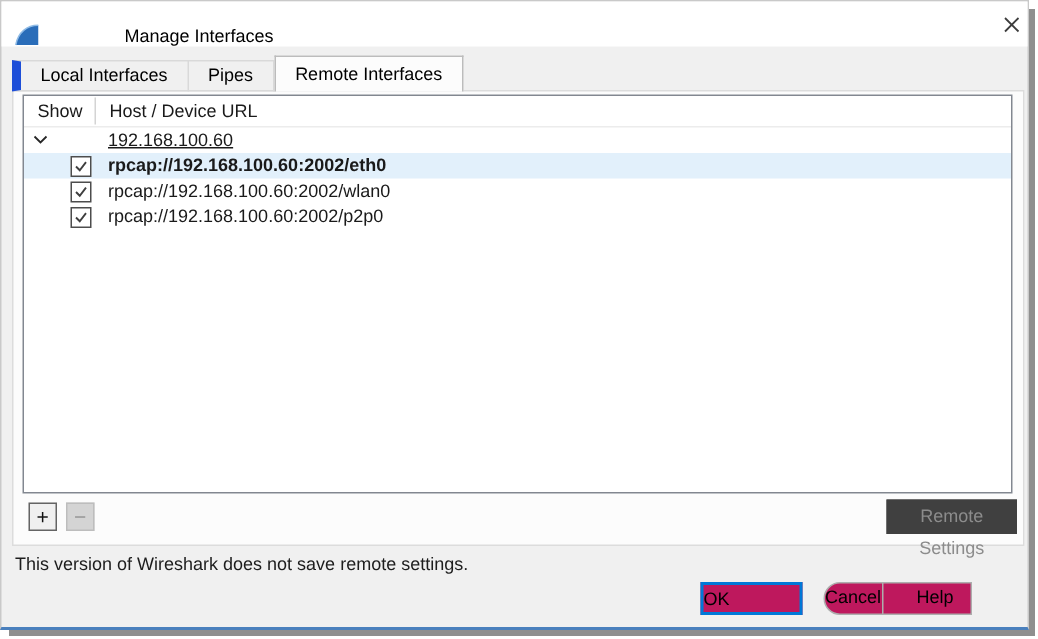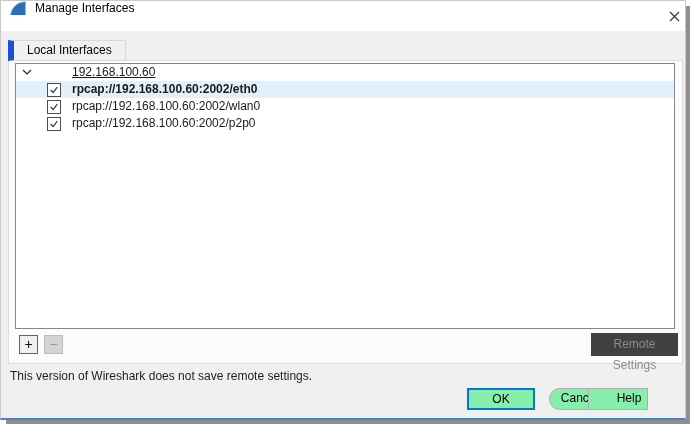--- a/index.html
+++ b/index.html
@@ -2,21 +2,21 @@
 <html><head>
 <meta charset="utf-8">
 <style>
   html,body{margin:0;padding:0;background:#fff;}
   .stage{position:relative;width:692px;height:426px;background:#fff;overflow:hidden;
          font-family:"Liberation Sans",sans-serif;font-size:12px;color:#1a1a1a;}
   .window{position:absolute;left:0;top:0;width:684px;height:417px;background:#f0f0f0;
           border:1px solid #c9c9c9;border-bottom:2px solid #4a80bd;
           box-shadow:5px 5px 0 -1px #8f8f8f;}
   .titlebar{position:absolute;left:0;top:0;width:100%;height:30px;background:#ffffff;
-            display:flex;align-items:flex-start;}
+            display:flex;align-items:flex-end;gap:48px;}
   .titlebar .logo{margin-left:9px;width:16px;height:15px;flex:0 0 auto;}
   .titlebar .title{margin-left:9px;font-size:12px;color:#000;}
   .close-btn{position:absolute;right:2px;top:6px;width:18px;height:18px;display:flex;
              align-items:center;justify-content:center;cursor:default;}
   
   .tabbar{position:absolute;left:7px;top:36px;height:24px;display:flex;align-items:flex-end;z-index:3;}
   .tab{height:19px;line-height:19px;padding:0 13px;background:#f0f0f0;border:1px solid #d9d9d9;
        border-left:none;color:#000;}
   .tab:first-child{border-left:6px solid #1d4ed8;}
   .tab.active{height:23px;line-height:23px;background:#fcfcfc;border:1px solid #bcbcbc;
@@ -41,22 +41,22 @@
   .row-label{position:absolute;left:56px;top:1px;line-height:15px;white-space:nowrap;}
   
   .sq-btn{position:absolute;width:19px;height:19px;box-sizing:border-box;text-align:center;
           line-height:16px;font-size:14px;}
   .btn-add{left:10px;top:274px;background:#f0f0f0;border:1px solid #646464;color:#111;}
   .btn-remove{left:35px;top:274px;background:#d4d4d4;border:1px solid #bdbdbd;color:#979797;}
   .btn-remote{position:absolute;right:4px;top:272px;width:87px;height:23px;background:#404040;
               border:1px solid #404040;color:#8c8c8c;text-align:center;line-height:21px;box-sizing:border-box;}
   
   .note{position:absolute;left:9px;top:368px;color:#1d1d1d;}
-  .dlg-btn{position:absolute;top:387px;height:22px;box-sizing:border-box;background:#86efac;
-           border:1px solid #adadad;text-align:center;line-height:19px;font-size:12px;color:#000;}
+  .dlg-btn{position:absolute;top:387px;height:22px;box-sizing:border-box;background:#be185d;
+           border:1px solid #adadad;line-height:19px;font-size:12px;color:#000;}
   .btn-ok{left:466px;width:68px;border:2px solid #0078d7;line-height:18px;}
   .btn-cancel{left:548px;width:61px;border-radius:11px;}
   .btn-help{left:587px;width:60px;padding-left:22px;}
 </style>
 </head>
 <body>
 
 <div class="stage">
   <div class="window">
 
@@ -69,25 +69,32 @@
       <span class="close-btn">
         <svg width="11" height="11" viewBox="0 0 11 11">
           <line x1="1" y1="1" x2="10" y2="10" stroke="#3c3c3c" stroke-width="1.2"></line>
           <line x1="10" y1="1" x2="1" y2="10" stroke="#3c3c3c" stroke-width="1.2"></line>
         </svg>
       </span>
     </div>
 
     <div class="tabbar">
       <div class="tab">Local Interfaces</div>
+      <div class="tab">Pipes</div>
+      <div class="tab active">Remote Interfaces</div>
     </div>
 
     <div class="pane">
 
       <div class="tree">
+        <div class="tree-header">
+          <span class="th-show">Show</span>
+          <span class="th-sep"></span>
+          <span class="th-url">Host / Device URL</span>
+        </div>
 
         <div class="tree-row">
           <svg class="expander" viewBox="0 0 10 7">
             <polyline points="1,1 5,5 9,1" fill="none" stroke="#262626" stroke-width="1.2"></polyline>
           </svg>
           <span class="host-label">192.168.100.60</span>
         </div>
 
         <div>
             <div class="tree-row selected">

